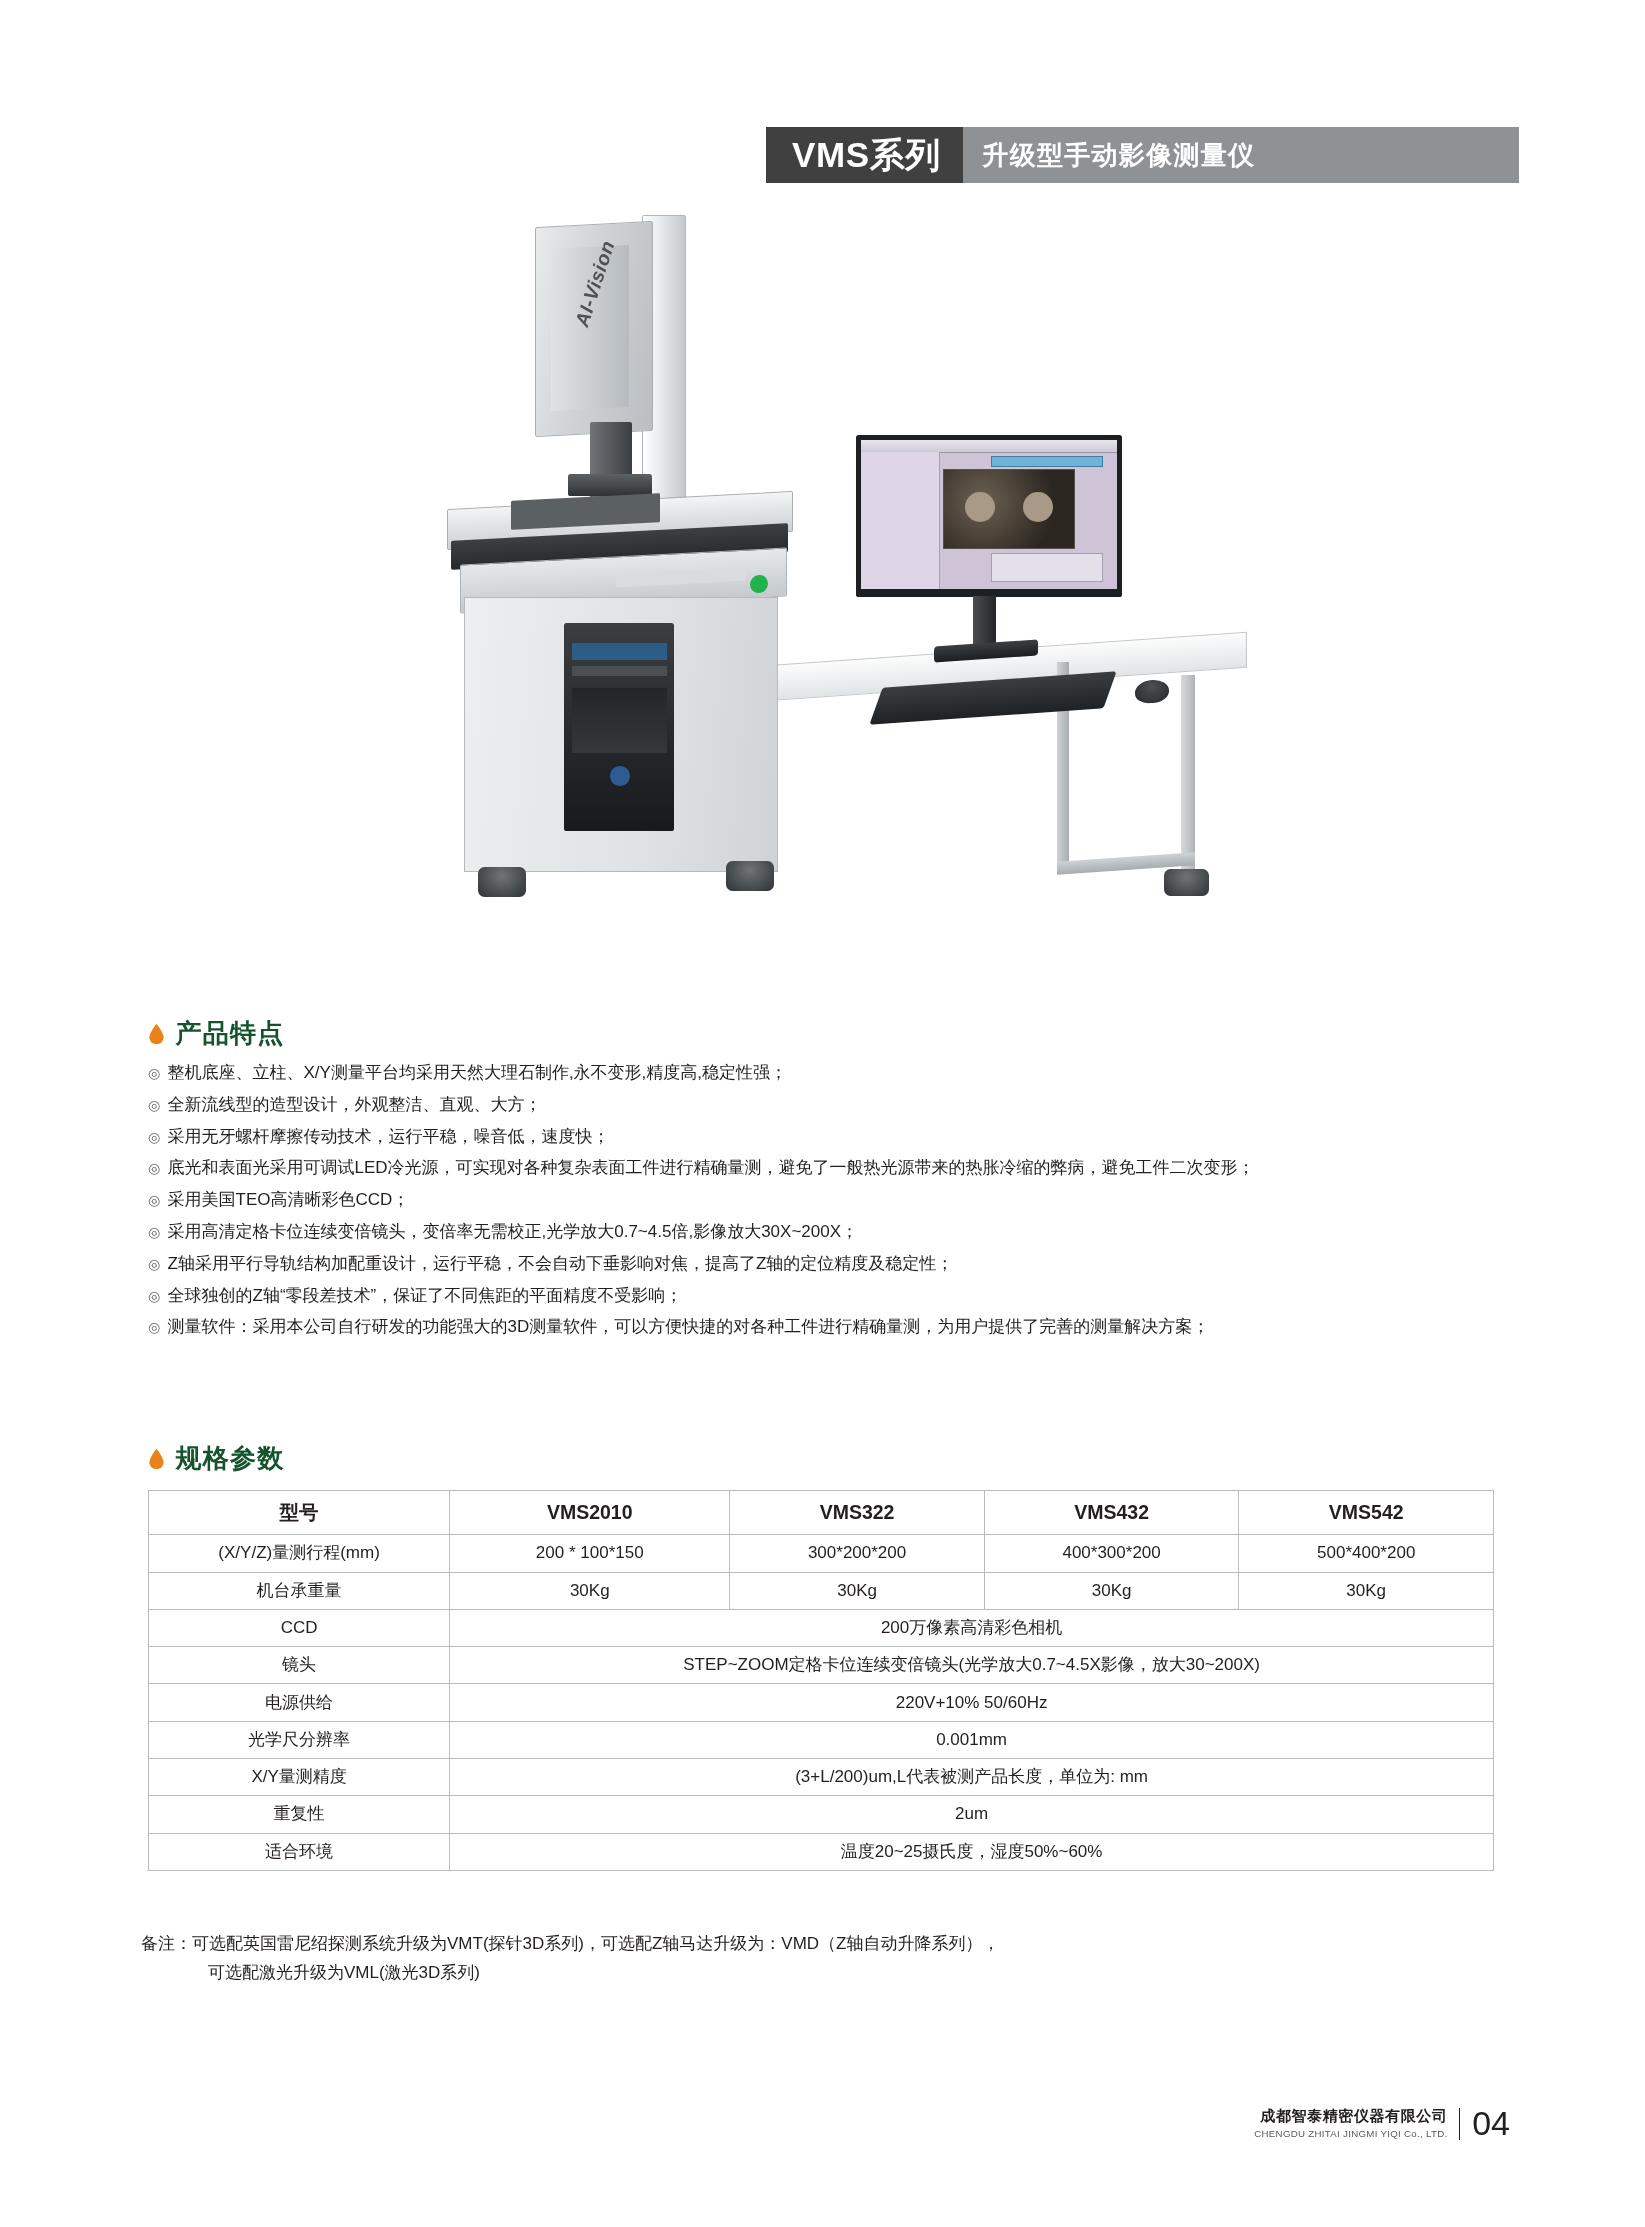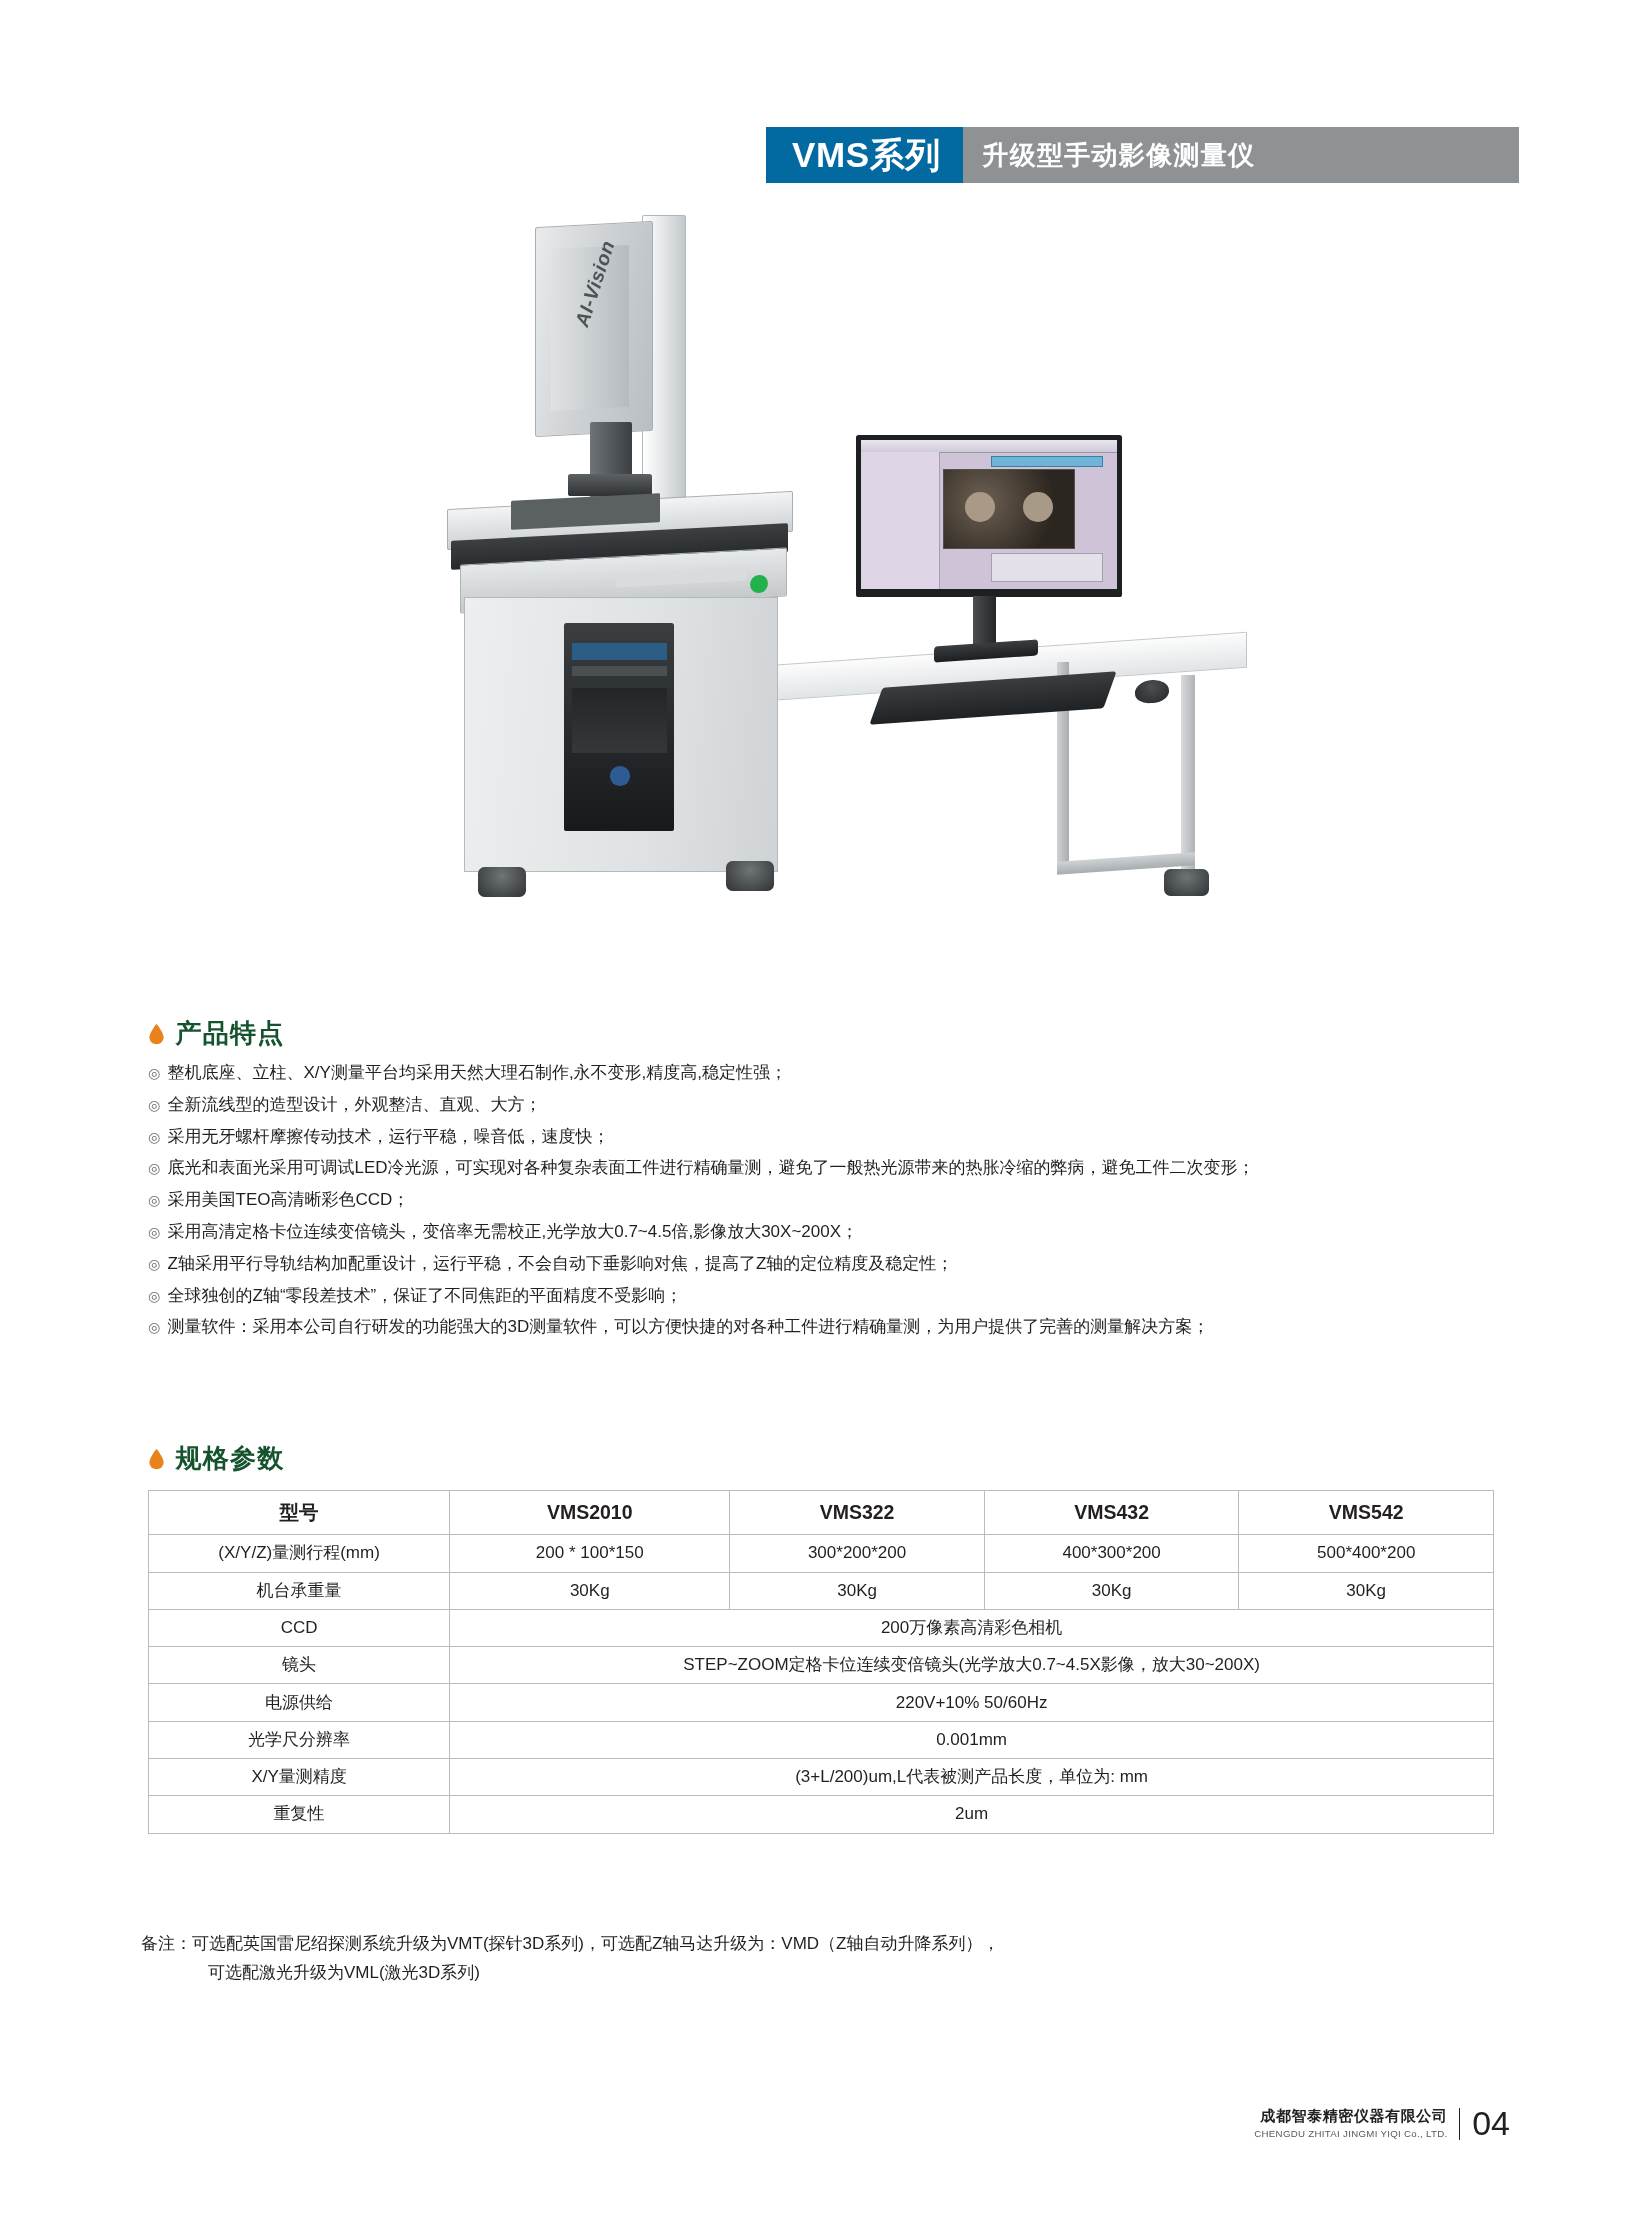--- a/index.html
+++ b/index.html
@@ -20,21 +20,21 @@
   .header {
     position: absolute;
     top: 127px;
     left: 766px;
     width: 753px;
     height: 56px;
     display: flex;
     align-items: stretch;
   }
   .header-blue {
-    background: #0369a1;
+    background: #404040;
     color: #ffffff;
     display: flex;
     align-items: center;
     justify-content: center;
     padding: 0 22px 0 26px;
     font-size: 35px;
     font-weight: bold;
     letter-spacing: 0.6px;
     position: relative;
   }
@@ -678,20 +678,24 @@
         <td colspan="4">0.001mm</td>
       </tr>
       <tr>
         <td class="label">X/Y量测精度</td>
         <td colspan="4">(3+L/200)um,L代表被测产品长度，单位为: mm</td>
       </tr>
       <tr>
         <td class="label">重复性</td>
         <td colspan="4">2um</td>
       </tr>
+      <tr>
+        <td class="label">适合环境</td>
+        <td colspan="4">温度20~25摄氏度，湿度50%~60%</td>
+      </tr>
     </tbody>
   </table>
 </div>
 
 <div class="note">
   <div>备注：可选配英国雷尼绍探测系统升级为VMT(探针3D系列)，可选配Z轴马达升级为：VMD（Z轴自动升降系列），</div>
   <div class="note-l2">可选配激光升级为VML(激光3D系列)</div>
 </div>
 
 <div class="footer">

